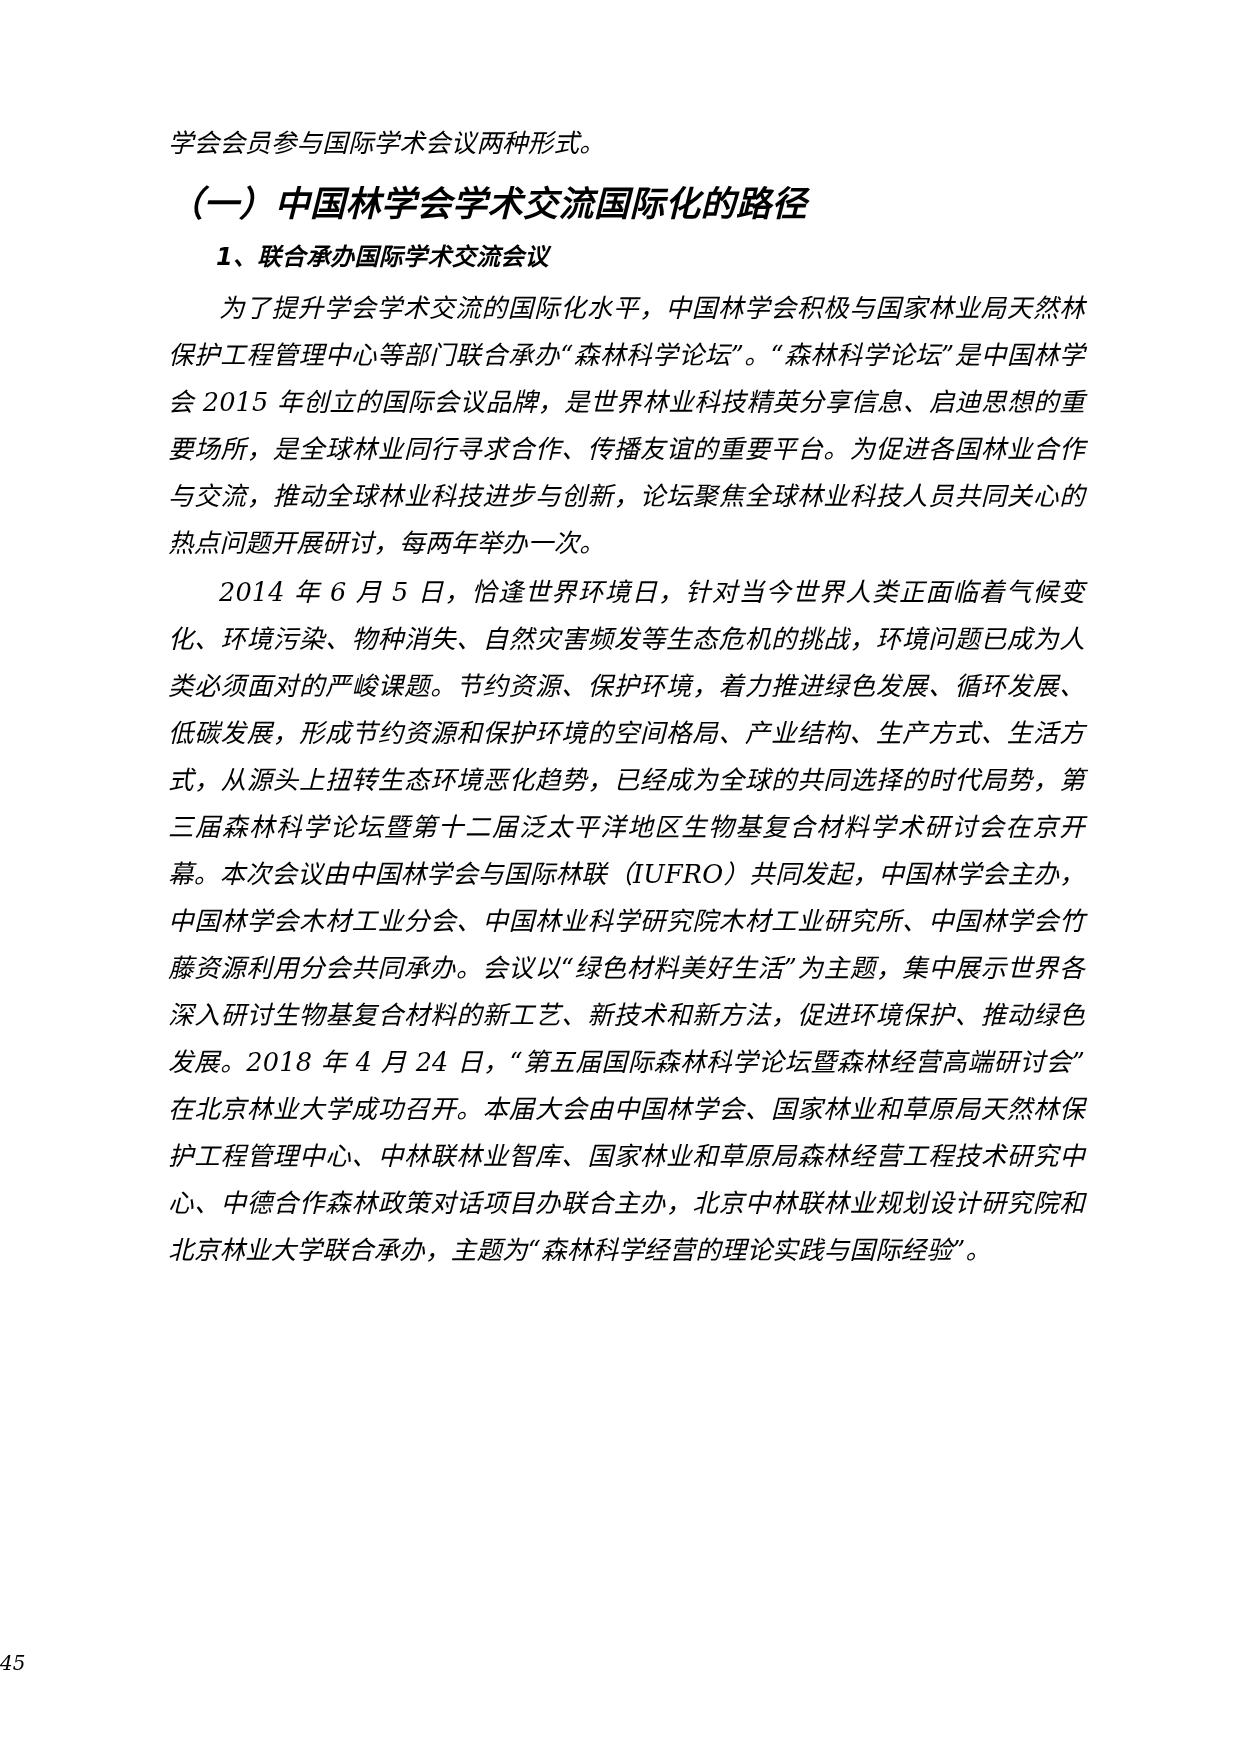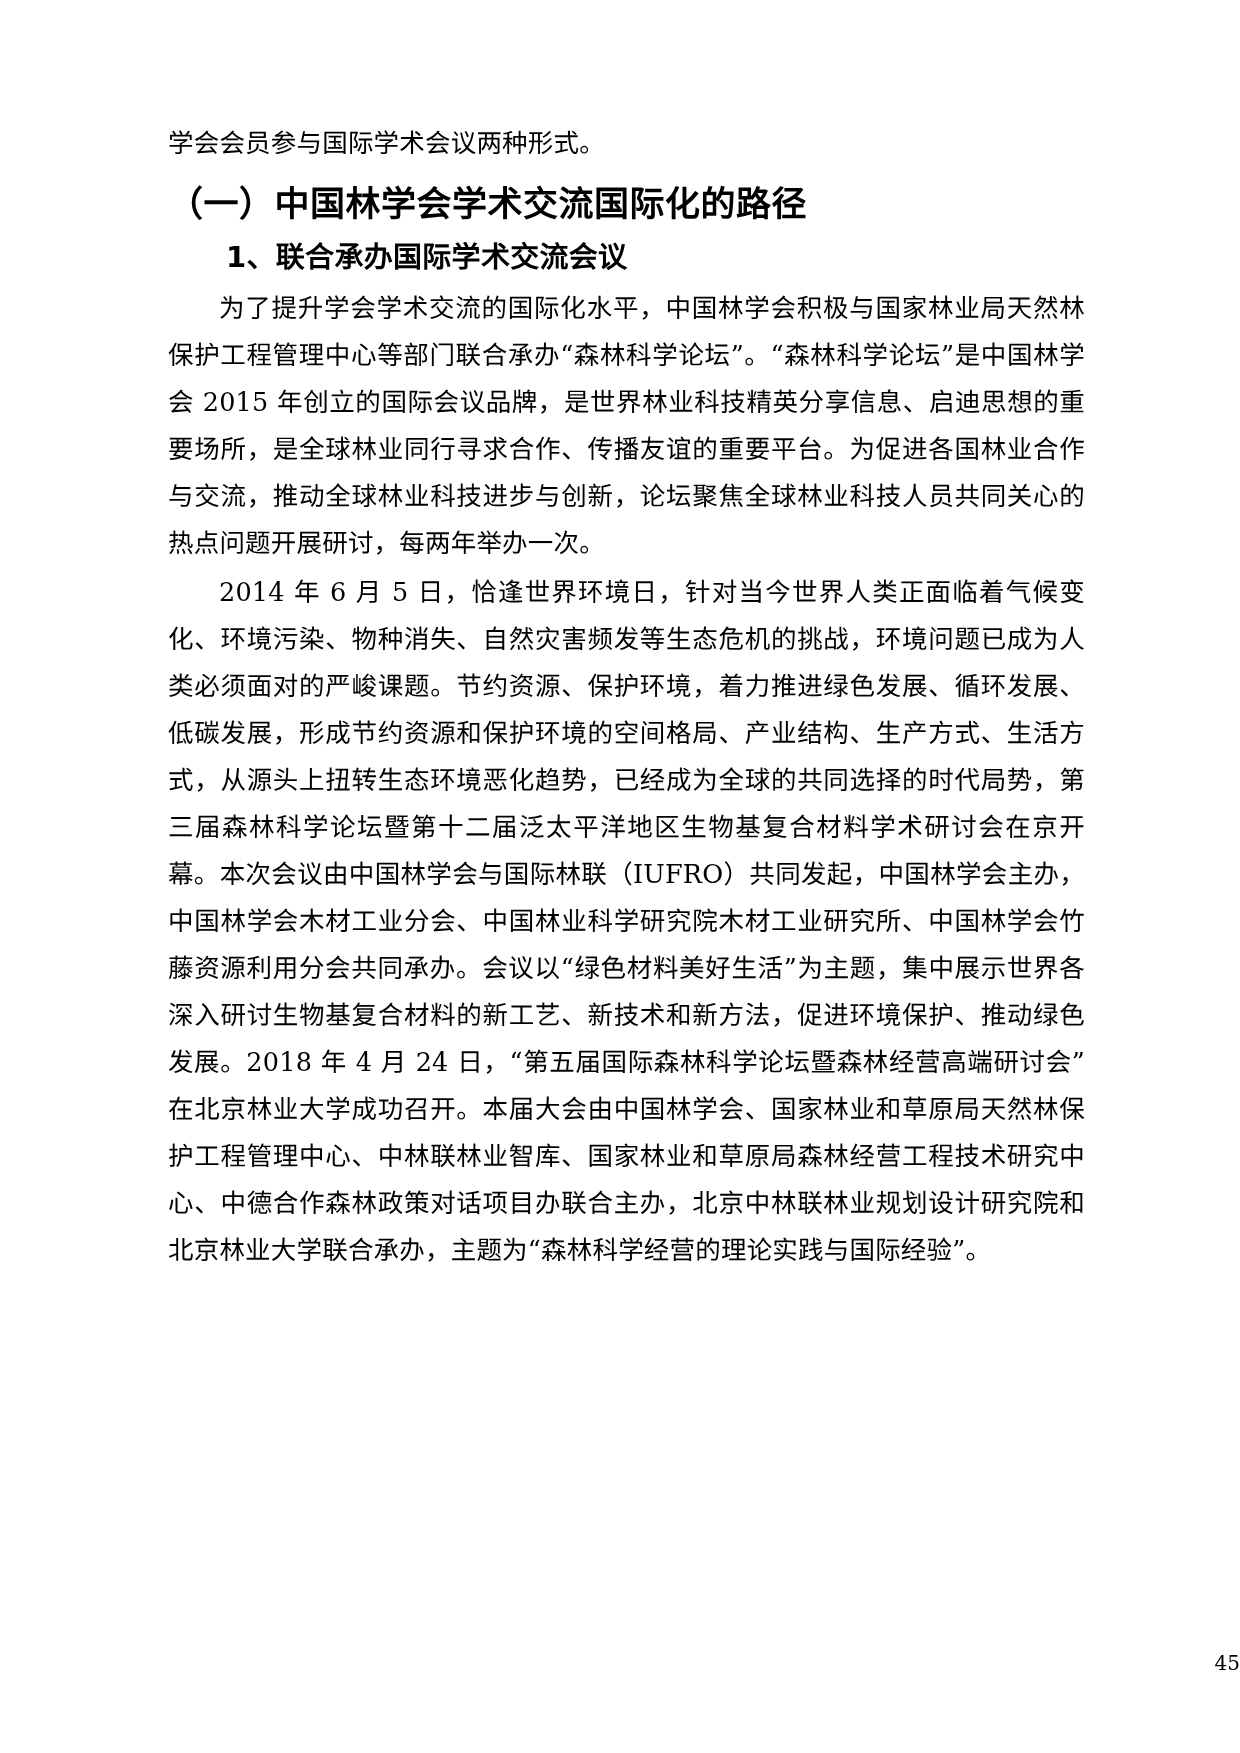--- a/index.html
+++ b/index.html
@@ -14,20 +14,21 @@
     color: #000000;
     position: relative;
     overflow: hidden;
   }
   .page {
     position: relative;
     width: 1240px;
     height: 1753px;
     box-sizing: border-box;
     padding: 120px 155px 0 168px;
+    font-style: italic;
   }
   .body-text {
     font-size: 25.5px;
     line-height: 47px;
     text-align: justify;
     text-justify: inter-ideograph;
     letter-spacing: 0.2px;
   }
   p {
     margin: 0;
@@ -40,37 +41,37 @@
     font-size: 35px;
     font-weight: 700;
     line-height: 47px;
     margin-top: 14px;
     margin-bottom: 6px;
     text-indent: 0;
     letter-spacing: 0.5px;
   }
   .heading2 {
     font-family: "DejaVu Sans", "Liberation Sans", sans-serif;
-    font-size: 29px;
+    font-size: 24px;
     font-weight: 700;
     line-height: 47px;
     margin-top: 2px;
     margin-bottom: 4px;
     text-indent: 2em;
     letter-spacing: 0.3px;
   }
   .para {
     margin-top: 2px;
   }
   .page-number {
     position: absolute;
     left: 0;
     right: 0;
     bottom: 78px;
-    text-align: right;
+    text-align: left;
     font-size: 20px;
     font-family: "DejaVu Serif", "Liberation Serif", serif;
     color: #000;
   }
 </style>
 </head>
 <body>
 
 <div class="page">
 

